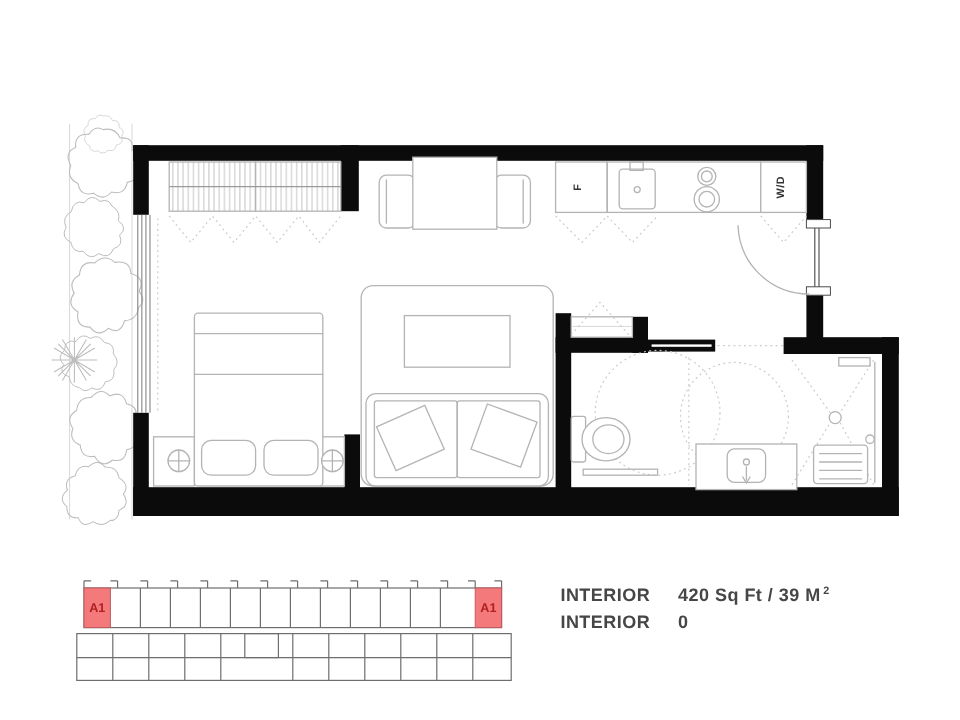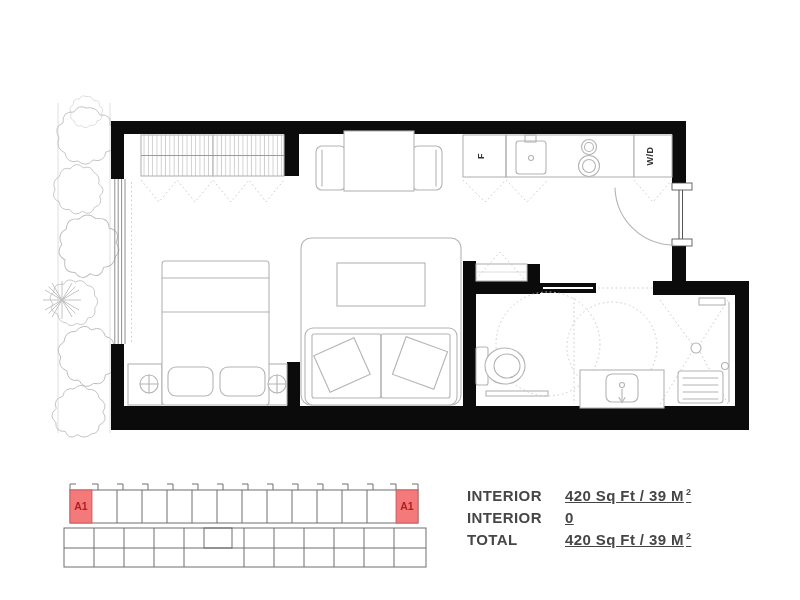--- a/index.html
+++ b/index.html
@@ -13,21 +13,21 @@
   .dot{fill:none;stroke:#cbcbcb;stroke-width:1;stroke-dasharray:1.6 2.8;}
   .thin{stroke:#d6d6d6;stroke-width:0.8;fill:none;}
   .win{stroke:#8f8f8f;stroke-width:1;fill:none;}
   .plant{fill:none;stroke:#bdbdbd;stroke-width:0.9;}
   .kpl{fill:none;stroke:#6e6e6e;stroke-width:1;}
   .rot{font-size:9px;font-weight:bold;fill:#333333;letter-spacing:0.5px;
        font-family:"Liberation Sans", sans-serif;}
   .a1{font-size:10.5px;font-weight:bold;font-family:"Liberation Sans", sans-serif;}
   
   .stats{position:absolute;left:467px;top:481px;font-size:15px;font-weight:bold;
-         color:#464646;letter-spacing:0.4px;text-decoration:underline;}
+         color:#464646;letter-spacing:0.4px;}
   .srow{height:22px;line-height:22px;white-space:nowrap;}
   .slabel{display:inline-block;width:98px;}
   .sval sup{font-size:9px;margin-left:2px;vertical-align:super;}
 </style>
 </head>
 <body>
 
 <div class="canvas">
 <svg width="800" height="600" viewBox="0 0 800 600">
   <defs>
@@ -200,17 +200,14 @@
   </g>
 </svg>
 
 <div class="stats">
   <div class="srow">
     <span class="slabel">INTERIOR</span><span class="sval"><span>420 Sq Ft / 39 M</span><sup>2</sup></span>
   </div>
   <div class="srow">
     <span class="slabel">INTERIOR</span><span class="sval"><span>0</span><sup></sup></span>
   </div>
-  <div class="srow">
-    <span class="slabel">TOTAL</span><span class="sval"><span>420 Sq Ft / 39 M</span><sup>2</sup></span>
-  </div>
 </div>
 </div>
 
 </body></html>

